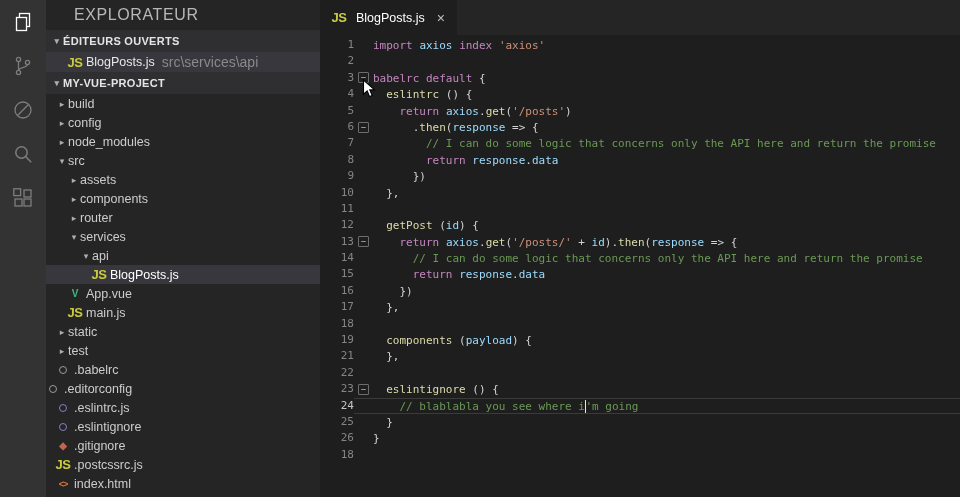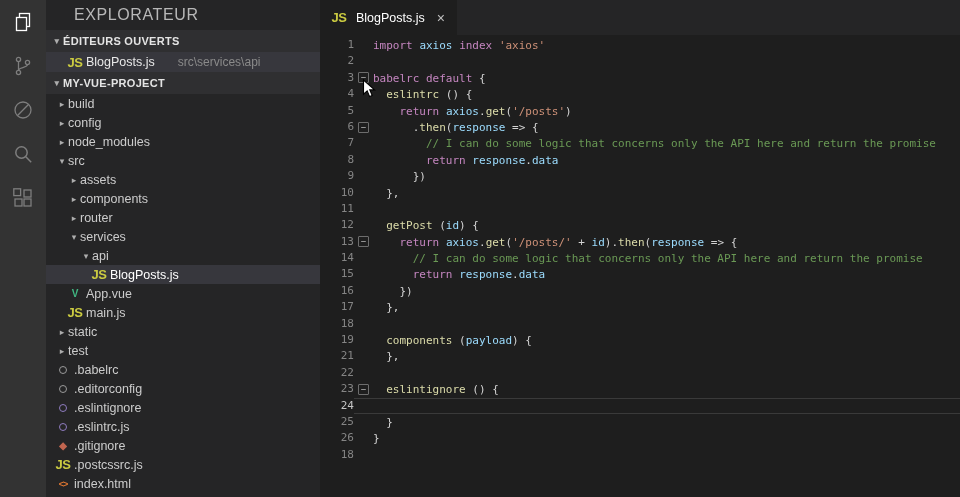--- a/index.html
+++ b/index.html
@@ -14,21 +14,21 @@
   .ab-icon svg{width:24px;height:24px}
 
   
   .sidebar{width:274px;flex:none;background:#252526;color:#cccccc;font-size:12.5px;overflow:hidden}
   .sb-title{height:30px;display:flex;align-items:center;padding-left:28px;font-size:16px;color:#b8b8b8;letter-spacing:.6px}
   .section-header{height:22px;display:flex;align-items:center;background:#2f2f31;font-size:11px;font-weight:bold;color:#e4e4e4;padding-left:5px;letter-spacing:.3px;cursor:pointer}
   .chev{display:inline-block;width:12px;text-align:center;font-size:9px;color:#adadad;flex:none}
   .oe-item{height:20px;display:flex;align-items:center;padding-left:22px;cursor:pointer}
   .oe-item.selected{background:#37373d}
   .oe-label{color:#e8e8e8}
-  .oe-path{margin-left:23px;font-size:12px;color:#8a8a8a;white-space:nowrap}
+  .oe-path{margin-left:7px;font-size:14px;color:#8a8a8a;white-space:nowrap}
   .tree-row{height:19px;display:flex;align-items:center;cursor:pointer}
   .tree-row.selected{background:#37373d}
   .tree-row .lbl{color:#cccccc;white-space:nowrap}
   .tree-row.selected .lbl{color:#ffffff}
 
   
   .fi{display:inline-flex;align-items:center;justify-content:center;width:14px;height:12px;margin-right:4px;flex:none;font-weight:bold;font-family:"Liberation Sans",sans-serif}
   .fi-js{color:#cbcb41;font-size:13px;letter-spacing:-.5px}
   .fi-vue{color:#41b883;font-size:10px}
   .fi-html{color:#e37933;font-size:9px;letter-spacing:-1px}
@@ -172,37 +172,37 @@
         <div class="tree-row" style="padding-left: 10px;">
           <span class="chev">▸</span>
           <span class="lbl">test</span>
         </div>
         <div class="tree-row" style="padding-left: 10px;">
           <span class="fi fi-gear">
             <i></i>
           </span>
           <span class="lbl">.babelrc</span>
         </div>
-        <div class="tree-row" style="padding-left: 10px;">
+        <div class="tree-row" style="">
           <span class="fi fi-gear">
             <i></i>
           </span>
           <span class="lbl">.editorconfig</span>
         </div>
         <div class="tree-row" style="padding-left: 10px;">
           <span class="fi fi-eslint">
             <i></i>
           </span>
-          <span class="lbl">.eslintignore</span>
+          <span class="lbl">.eslintrc.js</span>
         </div>
         <div class="tree-row" style="padding-left: 10px;">
           <span class="fi fi-eslint">
             <i></i>
           </span>
-          <span class="lbl">.eslintrc.js</span>
+          <span class="lbl">.eslintignore</span>
         </div>
         <div class="tree-row" style="padding-left: 10px;">
           <span class="fi fi-git">◆</span>
           <span class="lbl">.gitignore</span>
         </div>
         <div class="tree-row" style="padding-left: 10px;">
           <span class="fi fi-js">JS</span>
           <span class="lbl">.postcssrc.js</span>
         </div>
         <div class="tree-row" style="padding-left: 10px;">
@@ -381,20 +381,21 @@
               <span class="fold">
                 <span class="foldbox">−</span>
               </span>
               <span class="code"><span class="tk-d">  </span><span class="tk-f">eslintignore</span><span class="tk-d"> () {</span></span>
             </span>
           </div>
           <div class="line current">
             <span class="ln">24</span>
             <span class="lc">
               <span class="fold"></span>
+              <span class="code"><span class="tk-c">    // blablabla you see where i</span><span class="caret"></span><span class="tk-c">'m going</span></span>
             </span>
           </div>
           <div class="line">
             <span class="ln">25</span>
             <span class="lc">
               <span class="fold"></span>
               <span class="code"><span class="tk-d">  }</span></span>
             </span>
           </div>
           <div class="line">

